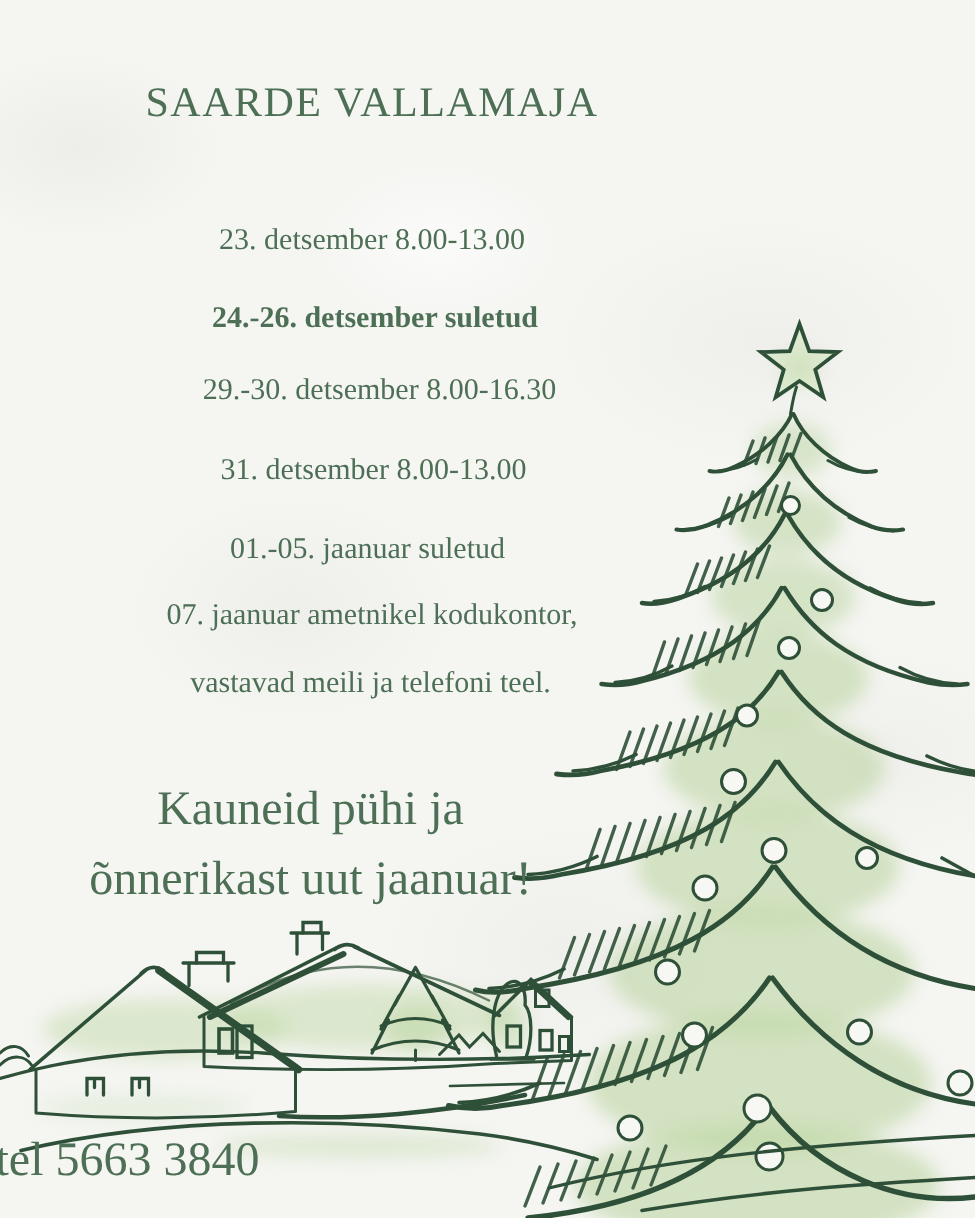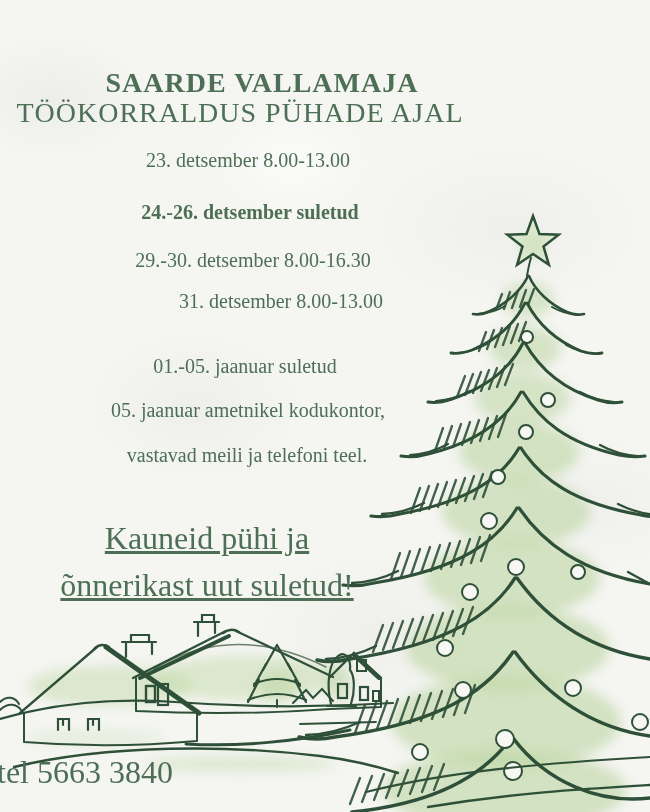--- a/index.html
+++ b/index.html
@@ -25,21 +25,21 @@
       radial-gradient(150px 100px at 92% 62%, rgba(90,95,90,0.035), transparent 70%),
       radial-gradient(120px 80px at 45% 20%, rgba(255,255,255,0.6), transparent 70%);
   }
   .illu{position:absolute;left:0;top:0;width:650px;height:812px;}
   .line{
     position:absolute;transform:translateX(-50%);white-space:nowrap;
     color:var(--text);line-height:1;
   }
   .title{font-size:28px;letter-spacing:1px;}
   .sched{font-size:20px;}
-  .greet{font-size:32px;text-decoration:underline;}
+  .greet{font-size:32px;}
   .phone{
     position:absolute;white-space:nowrap;color:var(--text);
     font-size:32px;line-height:1;
   }
 </style>
 </head>
 <body>
 
 <main class="poster">
 
@@ -178,28 +178,27 @@
         <path d="M259,680 L248,702 M295,680 L306,702"></path>
         <path d="M254,684 Q277,674 300,684 M248,700 Q277,688 306,700" stroke-width="2"></path>
         <path d="M277,700 L277,707" stroke-width="2"></path>
       </g>
       <path d="M293,703 L306,690 L313,698 L322,689 L333,701" stroke-width="2"></path>
       <path d="M331,704 C326,684 329,663 338,656 C346,650 351,660 350,670 C355,676 355,692 351,704 M327,706 L356,706" stroke-width="2.2"></path>
       <path d="M0,702 C7,695 15,697 19,704 M0,710 C8,702 17,704 21,710" stroke-width="2"></path>
     </g>
   </svg>
 
-  <h1 class="line title" style="top:53px;left:246px;margin:16px;font-weight:bold;">SAARDE VALLAMAJA</h1>
-  <h1 class="line title" style="top:99px;left:240px;margin:0;font-weight:normal;">TÖÖKORRALDUS PÜHADE AJAL</h1>
+  <h1 class="line title" style="top:53px;left:246px;margin:2px;font-weight:normal;">SAARDE VALLAMAJA</h1>
 
   <div class="line sched" style="top:150px;left:248px;">23. detsember 8.00-13.00</div>
   <div class="line sched" style="top:202px;left:250px;font-weight:bold;">24.-26. detsember suletud</div>
   <div class="line sched" style="top:250px;left:253px;text-align:center;">29.-30. detsember 8.00-16.30</div>
-  <div class="line sched" style="top:291px;left:249px;margin-left:32px;">31. detsember 8.00-13.00</div>
+  <div class="line sched" style="top:303px;left:249px;">31. detsember 8.00-13.00</div>
   <div class="line sched" style="top:356px;left:245px;">01.-05. jaanuar suletud</div>
-  <div class="line sched" style="top:400px;left:248px;">05. jaanuar ametnikel kodukontor,</div>
+  <div class="line sched" style="top:400px;left:248px;">07. jaanuar ametnikel kodukontor,</div>
   <div class="line sched" style="top:445px;left:247px;">vastavad meili ja telefoni teel.</div>
 
   <div class="line greet" style="top:522px;left:207px;">Kauneid pühi ja</div>
-  <div class="line greet" style="top:569px;left:207px;">õnnerikast uut suletud!</div>
+  <div class="line greet" style="top:569px;left:207px;">õnnerikast uut jaanuar!</div>
 
   <div class="phone" style="top:756px;left:-3px;">tel 5663 3840</div>
 </main>
 
 </body></html>

